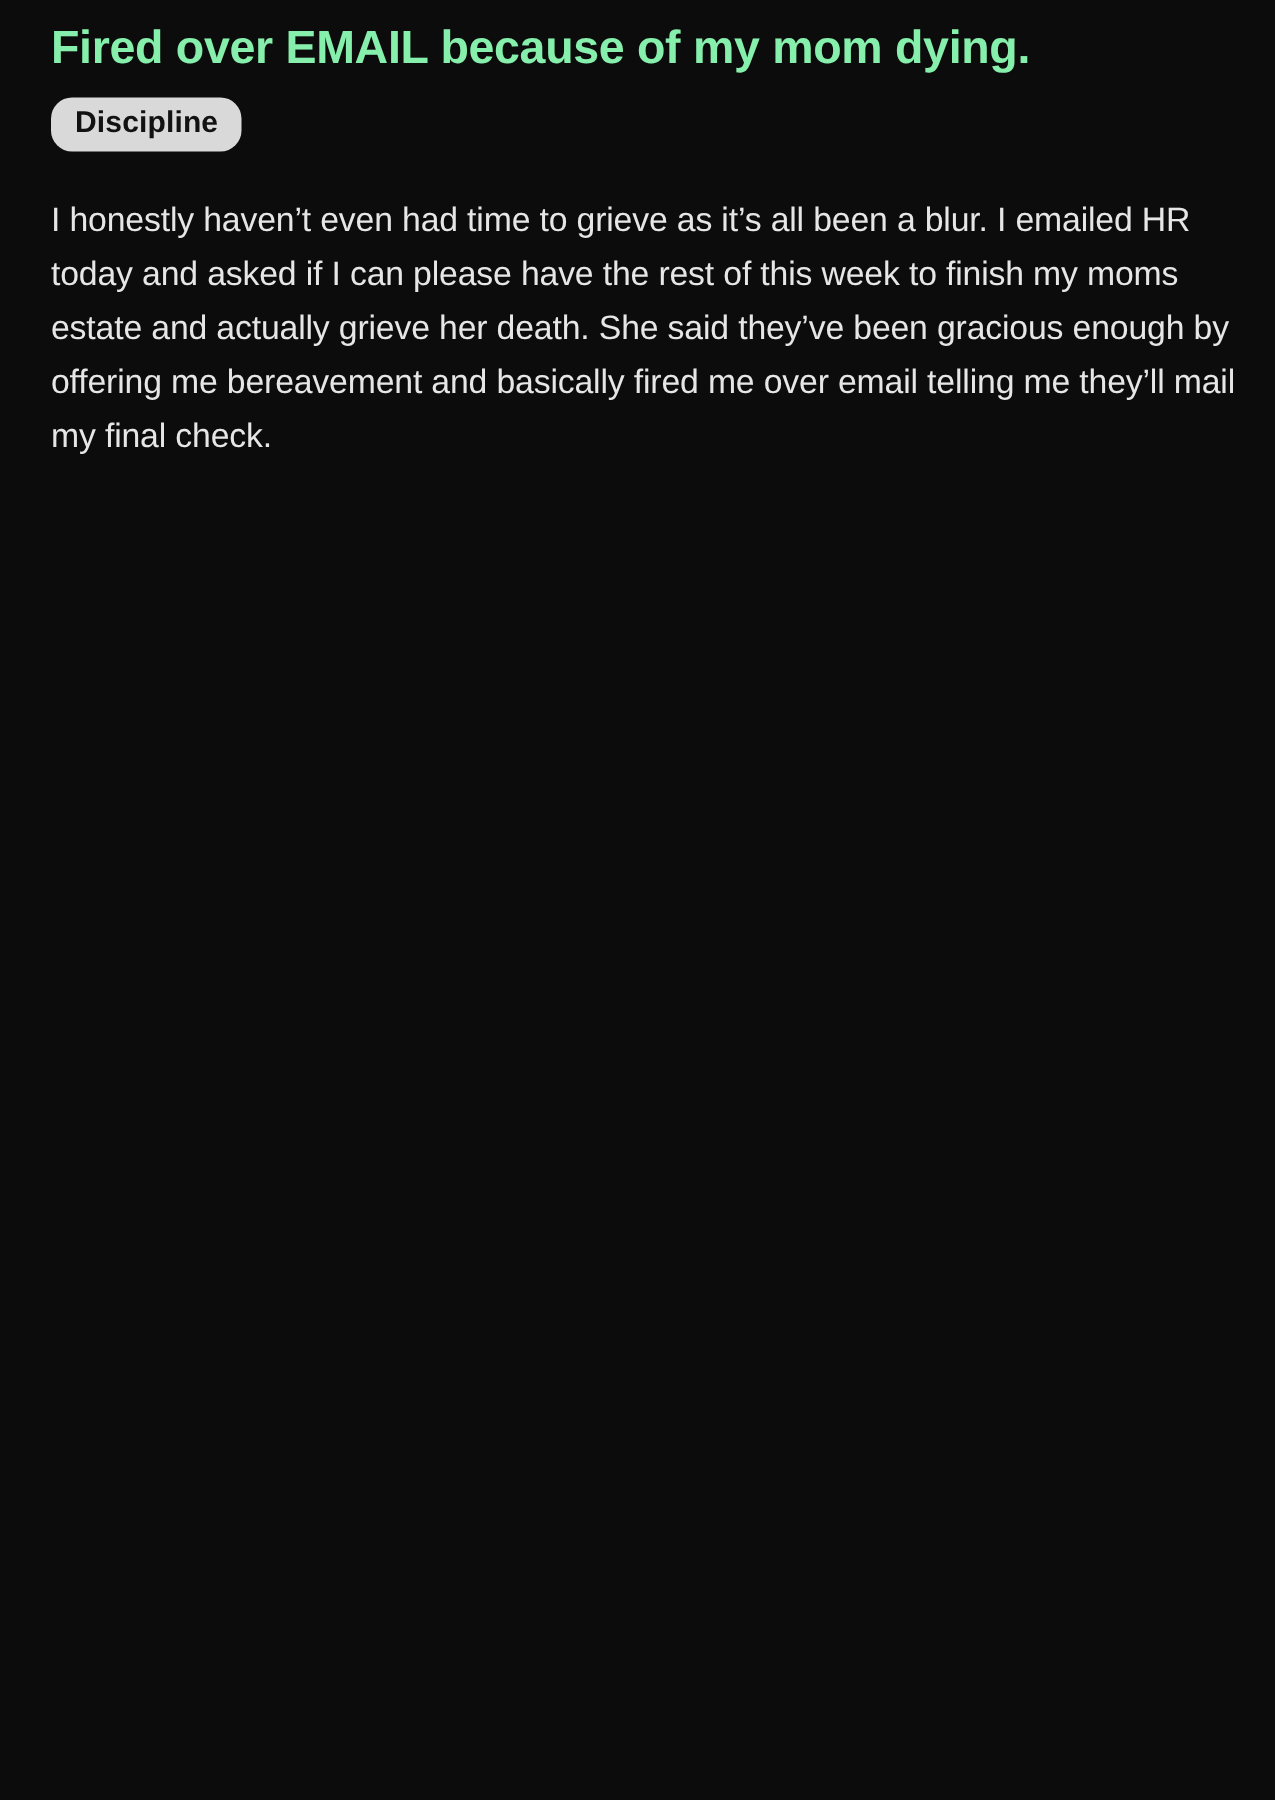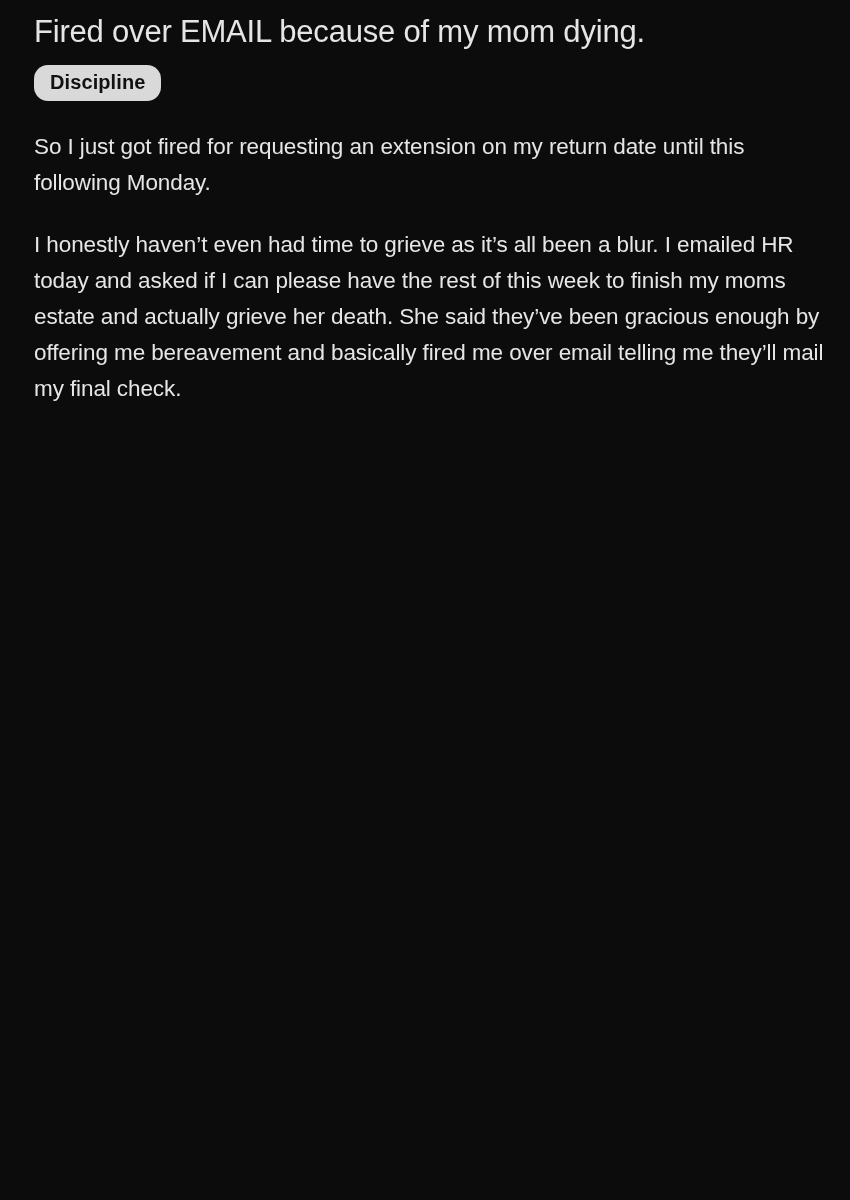--- a/index.html
+++ b/index.html
@@ -17,22 +17,22 @@
   .post {
     width: 850px;
     min-height: 1200px;
     box-sizing: border-box;
     background: #0c0c0c;
     padding: 14px 22px 20px 34px;
   }
   .post-title {
     font-size: 31px;
     line-height: 1.18;
-    font-weight: normal;
-    color: #e5e5e5;
+    font-weight: bold;
+    color: #86efac;
     letter-spacing: -0.2px;
     margin: 0 0 14px 0;
   }
   .badge-row {
     margin: 0 0 28px 0;
   }
   .flair-badge {
     display: inline-block;
     background: #d9d9d9;
     color: #121212;
@@ -59,17 +59,16 @@
 
 <div class="post">
 
   <h1 class="post-title">Fired over EMAIL because of my mom dying.</h1>
 
   <div class="badge-row">
     <span class="flair-badge">Discipline</span>
   </div>
 
   <div class="body-text">
-    <p>So I just got fired for requesting an extension on my return date until this following Monday.</p>
     <p>I honestly haven’t even had time to grieve as it’s all been a blur. I emailed HR today and asked if I can please have the rest of this week to finish my moms estate and actually grieve her death. She said they’ve been gracious enough by offering me bereavement and basically fired me over email telling me they’ll mail my final check.</p>
   </div>
 
 </div>
 
 </body></html>

